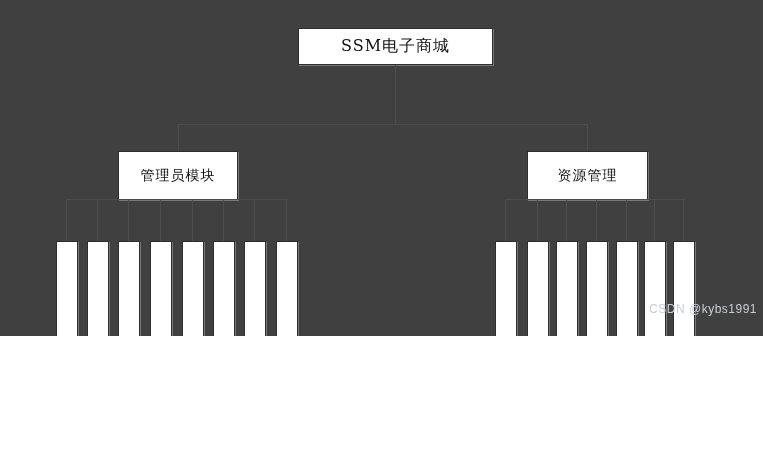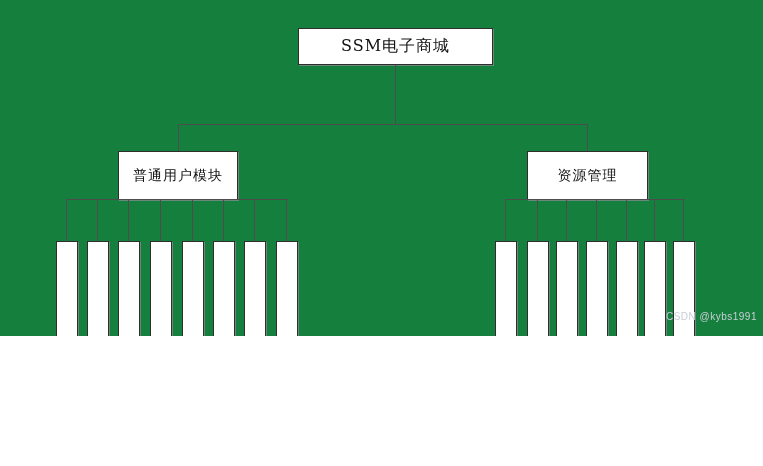--- a/index.html
+++ b/index.html
@@ -1,20 +1,20 @@
 <!DOCTYPE html>
 <html><head>
 <meta charset="utf-8">
 <style>
   html, body { margin: 0; padding: 0; background: #ffffff; }
   .canvas {
     position: relative;
     width: 763px;
     height: 336px;
-    background: #15803d;
+    background: #404040;
     font-family: "DejaVu Serif", "Liberation Serif", serif;
     overflow: hidden;
   }
   .node {
     position: absolute;
     background: #ffffff;
     border: 1px solid #2e2e2e;
     box-shadow: 1px 1px 0 rgba(135,140,146,0.75);
     display: flex;
     align-items: center;
@@ -37,43 +37,43 @@
   .leaf span {
     writing-mode: vertical-rl;
     text-orientation: upright;
     letter-spacing: 4px;
     line-height: 22px;
   }
   .hline { position: absolute; height: 1px; background: #4d4d4d; }
   .vline { position: absolute; width: 1px; background: #4d4d4d; }
   .watermark {
     position: absolute;
-    right: 6px; bottom: 14px;
+    right: 6px; bottom: 20px;
     color: #c9cdd5;
-    font-size: 10px;
+    font-size: 12px;
     font-family: "Liberation Sans", "DejaVu Sans", sans-serif;
     letter-spacing: 0.5px;
   }
 </style>
 </head>
 <body>
 
 <div class="canvas">
 
   <div class="node root-box">
     <span>SSM电子商城</span>
   </div>
 
   <div class="vline" style="left:395px; top:65px; height:59px;"></div>
   <div class="hline" style="left:178px; top:124px; width:410px;"></div>
   <div class="vline" style="left:178px; top:124px; height:27px;"></div>
   <div class="vline" style="left:587px; top:124px; height:27px;"></div>
 
   <div class="node module-box" style="left:118px;">
-    <span>普通用户模块</span>
+    <span>管理员模块</span>
   </div>
   <div class="node module-box" style="left:527px; width:121px;">
     <span>资源管理</span>
   </div>
 
   <div class="hline" style="left:66px; top:199px; width:222px;"></div>
   <div class="hline" style="left:505px; top:199px; width:180px;"></div>
 
   <div class="vline" style="left:66px;  top:199px; height:42px;"></div>
   <div class="vline" style="left:97px;  top:199px; height:42px;"></div>

